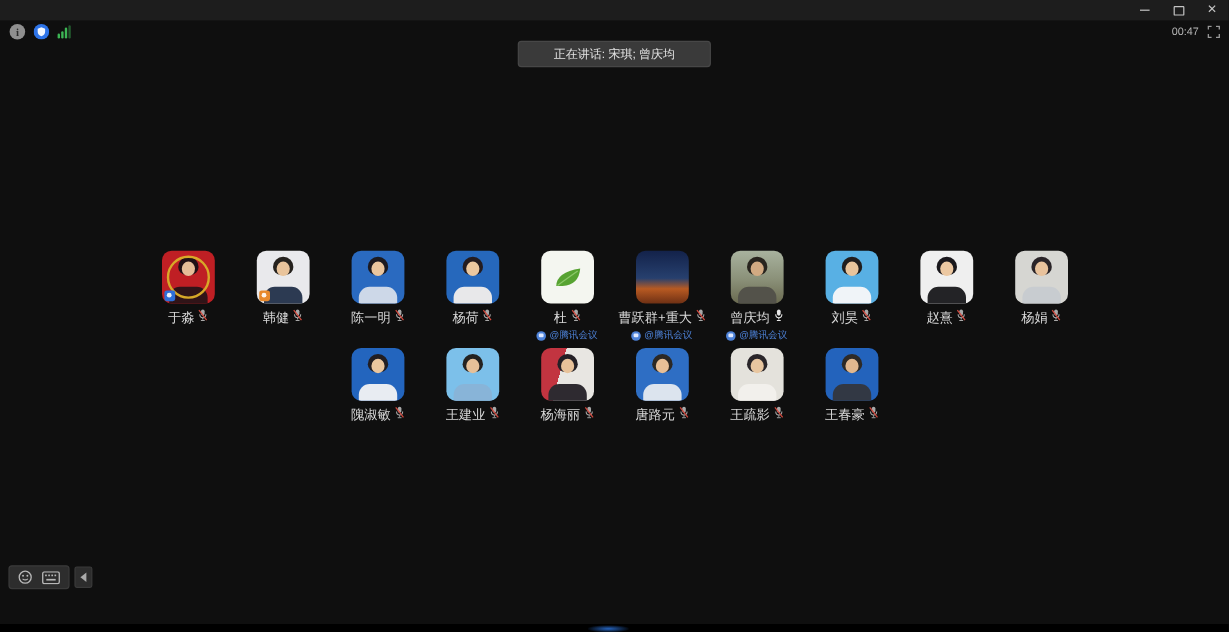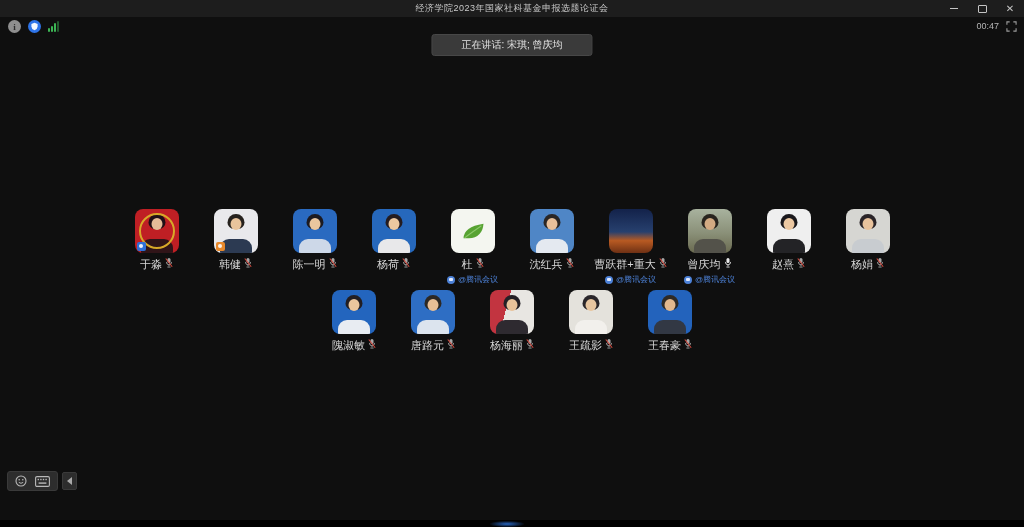--- a/index.html
+++ b/index.html
@@ -82,21 +82,20 @@
     border-right:5px solid #aaaaaa}
   
   .taskbar{position:absolute;left:0;right:0;bottom:0;height:7px;background:#000}
   .taskbar .glow{position:absolute;left:490px;bottom:0;width:34px;height:6px;
     background:radial-gradient(ellipse at center,#2a6fd4 0%,rgba(42,111,212,0) 75%);opacity:.9}
 </style>
 </head>
 <body>
 
 <div class="titlebar">
-  <span class="title">经济学院2023年国家社科基金申报选题论证会</span>
   <div class="win-controls">
     <span class="wc wc-min">
         <i></i>
       </span>
     <span class="wc wc-max">
         <i></i>
       </span>
     <span class="wc wc-close">✕</span>
   </div>
 </div>
@@ -225,39 +224,20 @@
         <line class="mstroke" x1="3" y1="12.2" x2="7" y2="12.2" stroke-width="1.1"></line>
         <line class="slash" x1="1" y1="1.5" x2="9" y2="11.8" stroke-width="1.3"></line>
       </svg>
     </div>
     <div class="app-label show">
       <span class="app-dot"></span>
       <span class="app-text">@腾讯会议</span>
     </div>
   </div>
 
-  <div class="tile">
-    <div class="avatar k-person" style="background: rgb(79, 134, 198); --hair: #2a2624; --skin: #e8c09a; --shirt: #e4e9f0;">
-      <div class="hair"></div>
-      <div class="face"></div>
-      <div class="pbody"></div>
-
-    </div>
-    <div class="name-row">
-      <span class="pname">沈红兵</span>
-      <svg class="mic m-muted" width="8" height="11" viewBox="0 0 10 13">
-        <rect class="mbody" x="3.1" y="0.8" width="3.8" height="6.4" rx="1.9"></rect>
-        <path class="mstroke" d="M1.8 5.8 a3.2 3.6 0 0 0 6.4 0" stroke-width="1.1"></path>
-        <line class="mstroke" x1="5" y1="9.6" x2="5" y2="11.2" stroke-width="1.1"></line>
-        <line class="mstroke" x1="3" y1="12.2" x2="7" y2="12.2" stroke-width="1.1"></line>
-        <line class="slash" x1="1" y1="1.5" x2="9" y2="11.8" stroke-width="1.3"></line>
-      </svg>
-    </div>
-
-  </div>
 
   <div class="tile">
     <div class="avatar k-scene" style="background: linear-gradient(rgb(19, 34, 74) 0%, rgb(39, 64, 110) 52%, rgb(184, 90, 34) 72%, rgb(110, 48, 20) 100%);">
       
       
       
       
       
       
       
@@ -294,20 +274,39 @@
         <line class="mstroke" x1="3" y1="12.2" x2="7" y2="12.2" stroke-width="1.1"></line>
         <line class="slash" x1="1" y1="1.5" x2="9" y2="11.8" stroke-width="1.3"></line>
       </svg>
     </div>
     <div class="app-label show">
       <span class="app-dot"></span>
       <span class="app-text">@腾讯会议</span>
     </div>
   </div>
 
+  <div class="tile">
+    <div class="avatar k-person" style="background: rgb(88, 176, 228); --hair: #201e1e; --skin: #e8c49c; --shirt: #f0f4f8;">
+      <div class="hair"></div>
+      <div class="face"></div>
+      <div class="pbody"></div>
+
+    </div>
+    <div class="name-row">
+      <span class="pname">刘昊</span>
+      <svg class="mic m-muted" width="8" height="11" viewBox="0 0 10 13">
+        <rect class="mbody" x="3.1" y="0.8" width="3.8" height="6.4" rx="1.9"></rect>
+        <path class="mstroke" d="M1.8 5.8 a3.2 3.6 0 0 0 6.4 0" stroke-width="1.1"></path>
+        <line class="mstroke" x1="5" y1="9.6" x2="5" y2="11.2" stroke-width="1.1"></line>
+        <line class="mstroke" x1="3" y1="12.2" x2="7" y2="12.2" stroke-width="1.1"></line>
+        <line class="slash" x1="1" y1="1.5" x2="9" y2="11.8" stroke-width="1.3"></line>
+      </svg>
+    </div>
+
+  </div>
 
   <div class="tile">
     <div class="avatar k-person" style="background: rgb(239, 239, 239); --hair: #1a181c; --skin: #ecc8a2; --shirt: #232326;">
       <div class="hair"></div>
       <div class="face"></div>
       <div class="pbody"></div>
 
     </div>
     <div class="name-row">
       <span class="pname">赵熹</span>
@@ -357,50 +356,69 @@
         <rect class="mbody" x="3.1" y="0.8" width="3.8" height="6.4" rx="1.9"></rect>
         <path class="mstroke" d="M1.8 5.8 a3.2 3.6 0 0 0 6.4 0" stroke-width="1.1"></path>
         <line class="mstroke" x1="5" y1="9.6" x2="5" y2="11.2" stroke-width="1.1"></line>
         <line class="mstroke" x1="3" y1="12.2" x2="7" y2="12.2" stroke-width="1.1"></line>
         <line class="slash" x1="1" y1="1.5" x2="9" y2="11.8" stroke-width="1.3"></line>
       </svg>
     </div>
 
   </div>
 
+  <div class="tile">
+    <div class="avatar k-person" style="background: rgb(124, 192, 234); --hair: #242220; --skin: #e6c098; --shirt: #88b4d8;">
+      <div class="hair"></div>
+      <div class="face"></div>
+      <div class="pbody"></div>
+
+    </div>
+    <div class="name-row">
+      <span class="pname">王建业</span>
+      <svg class="mic m-muted" width="8" height="11" viewBox="0 0 10 13">
+        <rect class="mbody" x="3.1" y="0.8" width="3.8" height="6.4" rx="1.9"></rect>
+        <path class="mstroke" d="M1.8 5.8 a3.2 3.6 0 0 0 6.4 0" stroke-width="1.1"></path>
+        <line class="mstroke" x1="5" y1="9.6" x2="5" y2="11.2" stroke-width="1.1"></line>
+        <line class="mstroke" x1="3" y1="12.2" x2="7" y2="12.2" stroke-width="1.1"></line>
+        <line class="slash" x1="1" y1="1.5" x2="9" y2="11.8" stroke-width="1.3"></line>
+      </svg>
+    </div>
+
+  </div>
+
+  <div class="tile">
+    <div class="avatar k-person" style="background: linear-gradient(105deg, rgb(194, 52, 64) 38%, rgb(232, 230, 226) 38%); --hair: #242026; --skin: #e8c29a; --shirt: #2e2a30;">
+      <div class="hair"></div>
+      <div class="face"></div>
+      <div class="pbody"></div>
+
+    </div>
+    <div class="name-row">
+      <span class="pname">杨海丽</span>
+      <svg class="mic m-muted" width="8" height="11" viewBox="0 0 10 13">
+        <rect class="mbody" x="3.1" y="0.8" width="3.8" height="6.4" rx="1.9"></rect>
+        <path class="mstroke" d="M1.8 5.8 a3.2 3.6 0 0 0 6.4 0" stroke-width="1.1"></path>
+        <line class="mstroke" x1="5" y1="9.6" x2="5" y2="11.2" stroke-width="1.1"></line>
+        <line class="mstroke" x1="3" y1="12.2" x2="7" y2="12.2" stroke-width="1.1"></line>
+        <line class="slash" x1="1" y1="1.5" x2="9" y2="11.8" stroke-width="1.3"></line>
+      </svg>
+    </div>
+
+  </div>
 
   <div class="tile">
     <div class="avatar k-person" style="background: rgb(46, 110, 196); --hair: #2c2824; --skin: #e8bf96; --shirt: #dce4ee;">
       <div class="hair"></div>
       <div class="face"></div>
       <div class="pbody"></div>
 
     </div>
     <div class="name-row">
       <span class="pname">唐路元</span>
-      <svg class="mic m-muted" width="8" height="11" viewBox="0 0 10 13">
-        <rect class="mbody" x="3.1" y="0.8" width="3.8" height="6.4" rx="1.9"></rect>
-        <path class="mstroke" d="M1.8 5.8 a3.2 3.6 0 0 0 6.4 0" stroke-width="1.1"></path>
-        <line class="mstroke" x1="5" y1="9.6" x2="5" y2="11.2" stroke-width="1.1"></line>
-        <line class="mstroke" x1="3" y1="12.2" x2="7" y2="12.2" stroke-width="1.1"></line>
-        <line class="slash" x1="1" y1="1.5" x2="9" y2="11.8" stroke-width="1.3"></line>
-      </svg>
-    </div>
-
-  </div>
-
-  <div class="tile">
-    <div class="avatar k-person" style="background: linear-gradient(105deg, rgb(194, 52, 64) 38%, rgb(232, 230, 226) 38%); --hair: #242026; --skin: #e8c29a; --shirt: #2e2a30;">
-      <div class="hair"></div>
-      <div class="face"></div>
-      <div class="pbody"></div>
-
-    </div>
-    <div class="name-row">
-      <span class="pname">杨海丽</span>
       <svg class="mic m-muted" width="8" height="11" viewBox="0 0 10 13">
         <rect class="mbody" x="3.1" y="0.8" width="3.8" height="6.4" rx="1.9"></rect>
         <path class="mstroke" d="M1.8 5.8 a3.2 3.6 0 0 0 6.4 0" stroke-width="1.1"></path>
         <line class="mstroke" x1="5" y1="9.6" x2="5" y2="11.2" stroke-width="1.1"></line>
         <line class="mstroke" x1="3" y1="12.2" x2="7" y2="12.2" stroke-width="1.1"></line>
         <line class="slash" x1="1" y1="1.5" x2="9" y2="11.8" stroke-width="1.3"></line>
       </svg>
     </div>
 
   </div>

